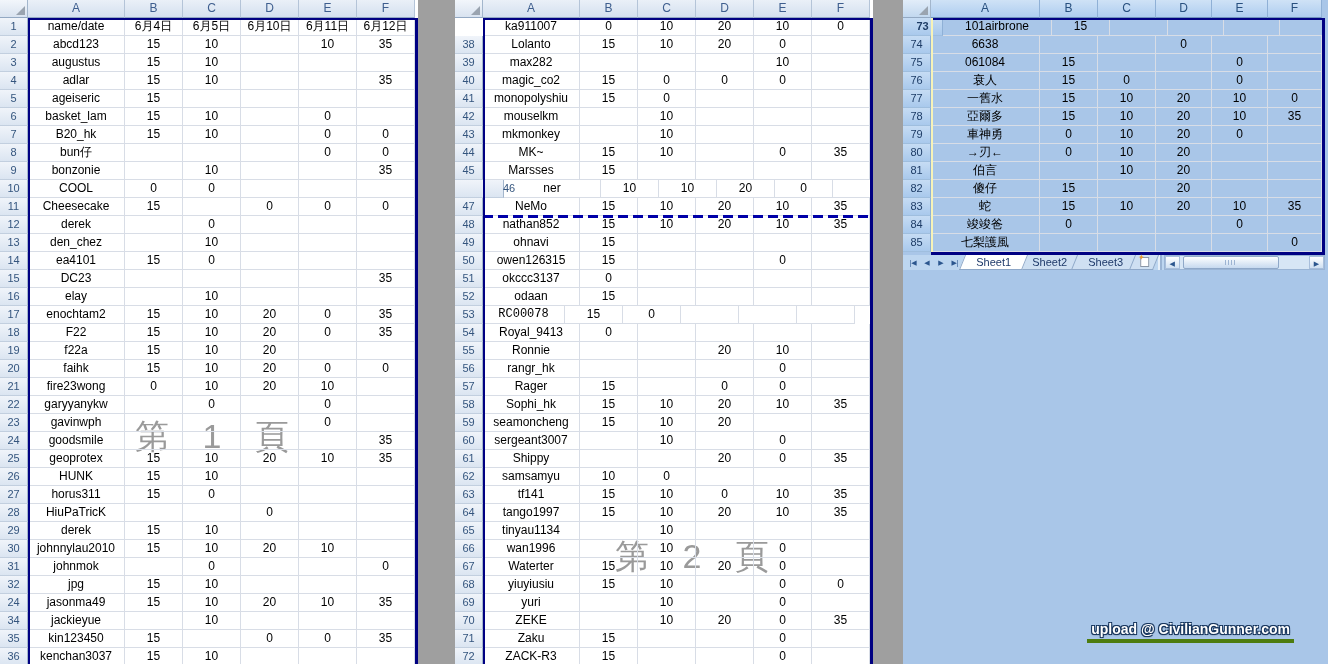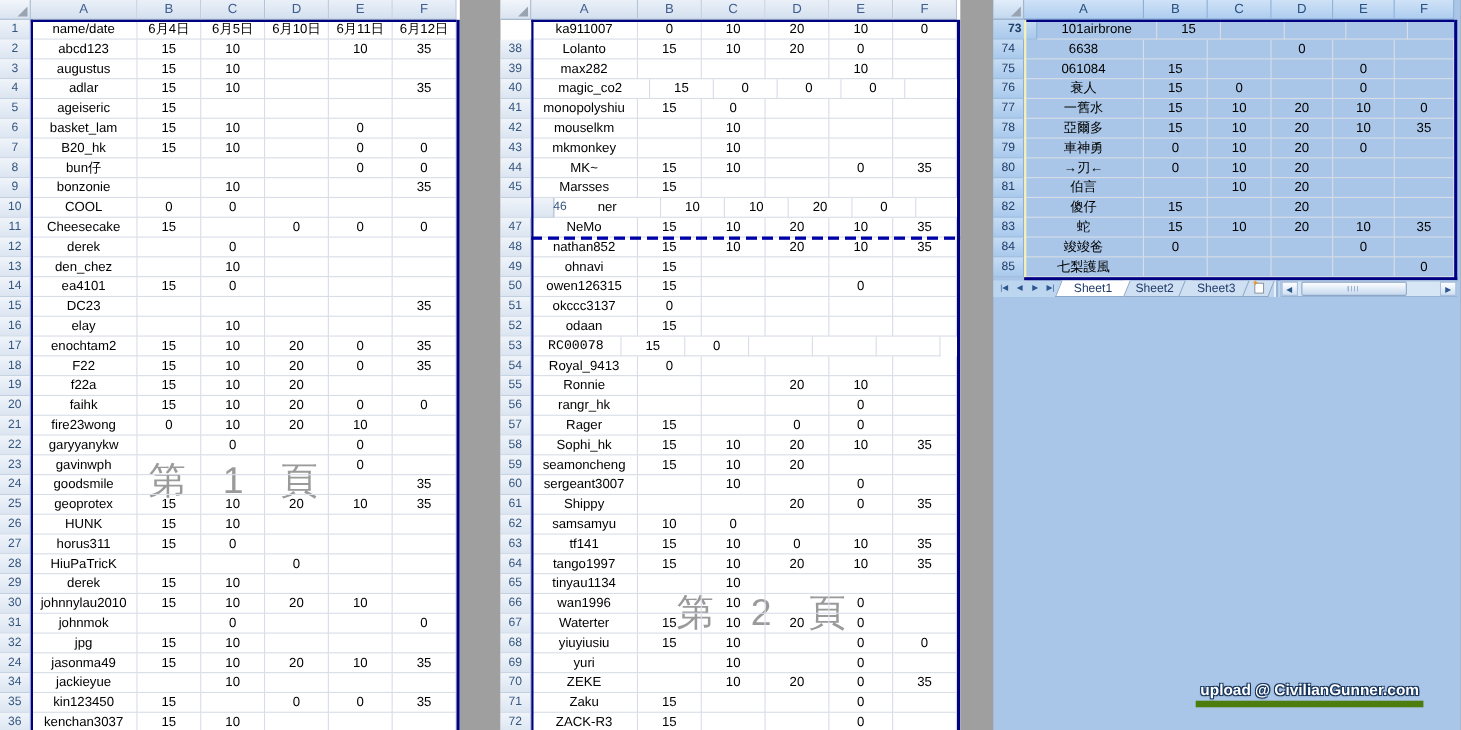--- a/index.html
+++ b/index.html
@@ -109,21 +109,21 @@
     background:linear-gradient(#fdfefe,#c6d9ef); border:1px solid #8fa8c8; border-radius:2px;
   }
   .thumb::after {
     content:''; position:absolute; left:50%; top:3px; bottom:3px; width:12px; margin-left:-6px;
     background:repeating-linear-gradient(90deg,#9db4d2 0 1px,transparent 1px 3px);
   }
 
   .credit {
     position:absolute; right:34px; bottom:21px; z-index:9;
     font-size:14px; font-weight:bold; color:#fff; letter-spacing:0;
-    padding:0 4px 2px 4px; border-bottom:6px solid #4d7c0f; white-space:nowrap;
+    padding:0 4px 2px 4px; border-bottom:4px solid #4d7c0f; white-space:nowrap;
     text-shadow:-1px -1px 0 #16345c, 1px -1px 0 #16345c, -1px 1px 0 #16345c, 1px 1px 0 #16345c, 0 1px 2px rgba(0,0,0,.5);
   }
 </style>
 </head>
 <body>
 
 <div id="blue-bg"></div>
 
 <div class="panel" id="p0">
   <div class="colheaders">
@@ -501,21 +501,21 @@
         <div class="rownum" style="width: 28px;">39</div>
         <div class="cell" style="width: 97px;">max282</div>
         <div class="cell" style="width: 58px;"></div>
         <div class="cell" style="width: 58px;"></div>
         <div class="cell" style="width: 58px;"></div>
         <div class="cell" style="width: 58px;">10</div>
         <div class="cell" style="width: 58px;"></div>
       </div>
       <div class="row">
         <div class="rownum" style="width: 28px;">40</div>
-        <div class="cell" style="width: 108px;">magic_co2</div>
+        <div class="cell" style="width: 97px;">magic_co2</div>
         <div class="cell" style="width: 58px;">15</div>
         <div class="cell" style="width: 58px;">0</div>
         <div class="cell" style="width: 58px;">0</div>
         <div class="cell" style="width: 58px;">0</div>
         <div class="cell" style="width: 58px;"></div>
       </div>
       <div class="row">
         <div class="rownum" style="width: 28px;">41</div>
         <div class="cell" style="width: 97px;">monopolyshiu</div>
         <div class="cell" style="width: 58px;">15</div>

